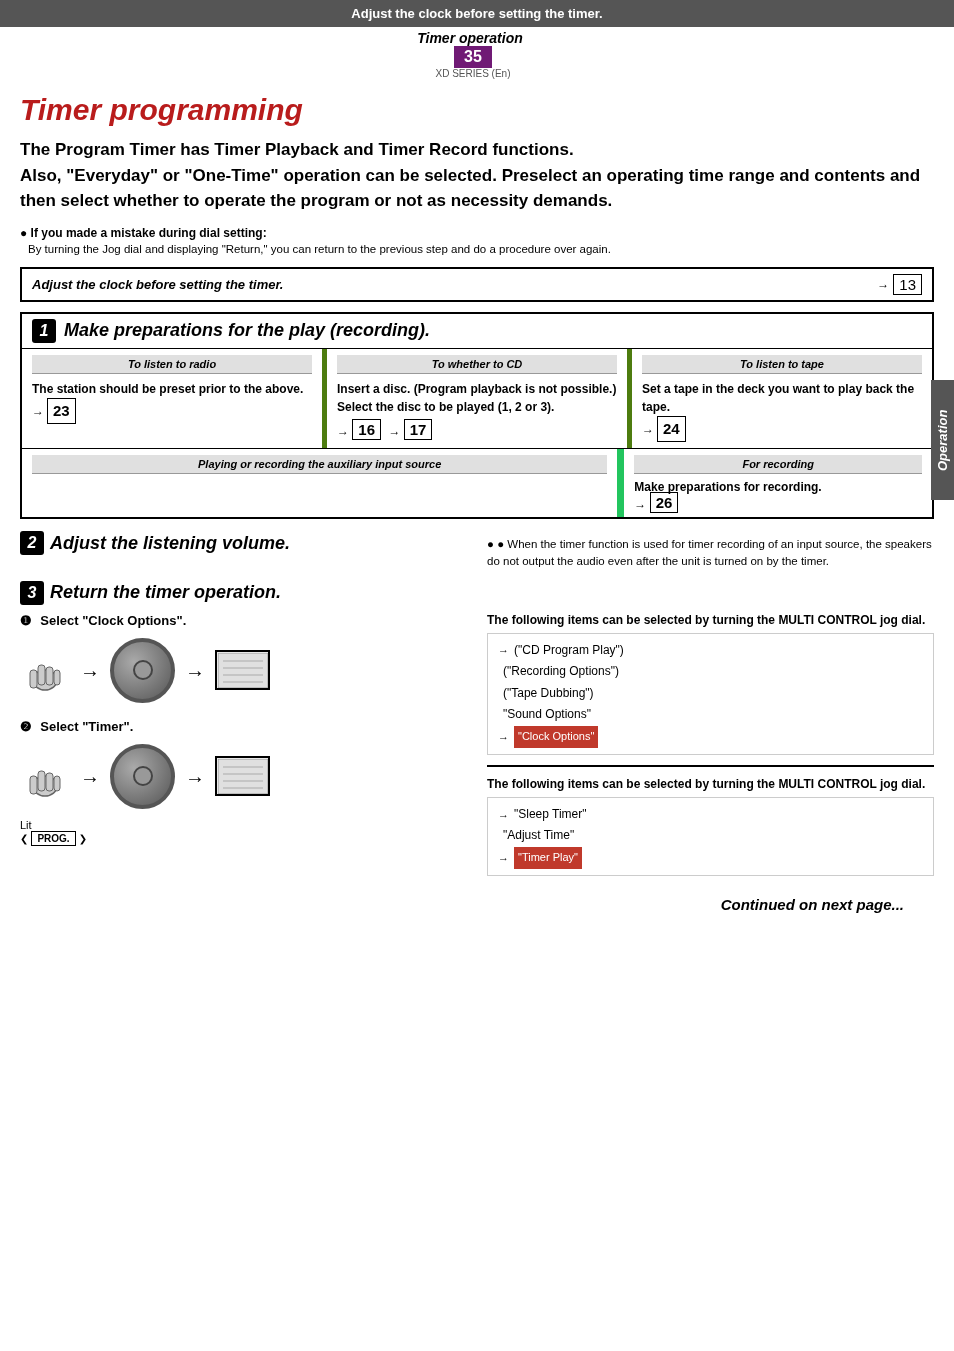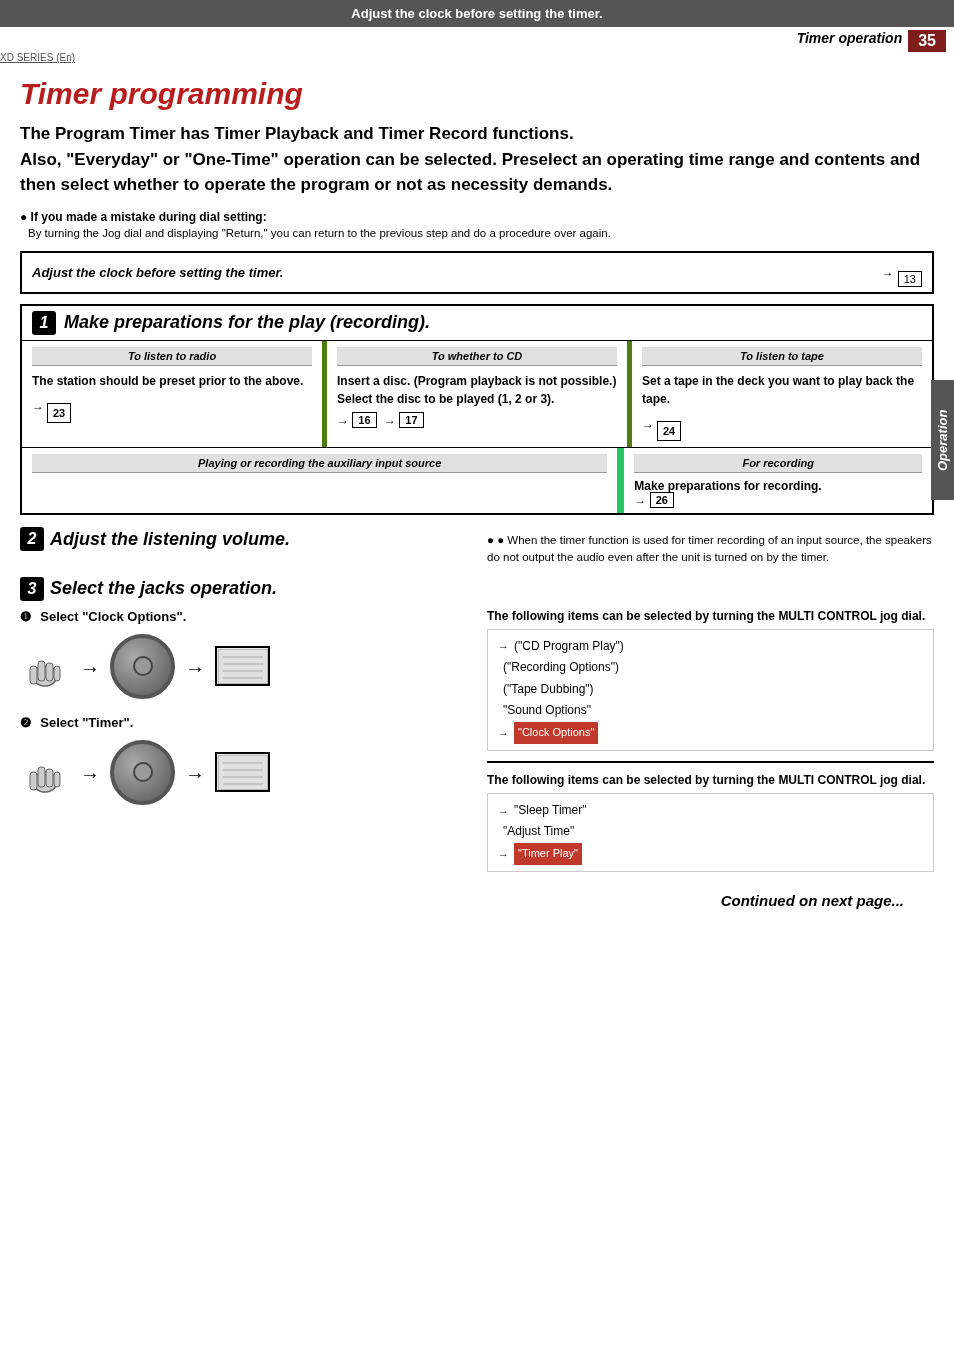--- a/index.html
+++ b/index.html
@@ -23,34 +23,33 @@
       width: 100%;
     }
     .section-label {
       font-style: italic;
       font-size: 14px;
       font-weight: bold;
       color: #000;
       margin-right: 6px;
     }
     .page-number-box {
-      background: #7f1d1d;
+      background: #701a75;
       color: #fff;
       font-size: 16px;
       font-weight: bold;
       padding: 2px 10px;
       display: inline-block;
     }
     .series-label {
       font-size: 10px;
       color: #555;
-      text-align: left;
+      text-align: center;
       padding-right: 8px;
       margin-bottom: 4px;
-      text-decoration: underline;
     }
 
     
     .main-content {
       padding: 10px 20px 20px 20px;
     }
 
     
     .page-title {
       font-size: 30px;
@@ -99,22 +98,21 @@
     }
     .page-ref {
       font-size: 12px;
       display: flex;
       align-items: center;
       gap: 4px;
     }
     .page-ref-box {
       border: 1px solid #000;
       padding: 1px 5px;
-      font-size: 11px;
-      margin-top: 13px;
+      font-size: 15px;
     }
 
     
     .step-box {
       border: 2px solid #000;
       margin-bottom: 12px;
     }
     .step-title-bar {
       background: #fff;
       padding: 5px 10px;
@@ -374,21 +372,21 @@
       font-weight: bold;
     }
     .chevron-left { font-size: 10px; }
     .chevron-right { font-size: 10px; }
   </style>
 </head>
 <body>
 
 <div class="top-header">Adjust the clock before setting the timer.</div>
 
-<div style="display:flex; justify-content:flex-end; align-items:flex-start; padding: 3px 8px 0 0;">
+<div style="display:flex; justify-content:flex-end; align-items:center; padding: 3px 8px 0 0; flex-direction: column;">
   <span class="section-label">Timer operation</span>
   <span class="page-number-box">35</span>
 </div>
 <div class="series-label">XD SERIES (En)</div>
 
 <div class="main-content">
 
   <div class="page-title">Timer programming</div>
 
   <div class="intro-text">
@@ -481,21 +479,21 @@
         <span class="step2-title">Adjust the listening volume.</span>
       </div>
     </div>
     <div class="step2-right">
       <span>● </span><span>● When the timer function is used for timer recording of an input source, the speakers do not output the audio even after the unit is turned on by the timer.</span>
     </div>
   </div>
 
   <div style="display:flex; align-items:center; margin-bottom:8px;">
     <span class="step2-number">3</span>
-    <span class="step2-title">Select the jacks operation.</span>
+    <span class="step2-title">Return the timer operation.</span>
   </div>
 
   <div class="step3-section">
 
     <div class="step3-left">
 
       <div class="sub-step-title">
         <span>❶</span>
         <span style="margin-left:5px;">Select "Clock Options".</span>
       </div>
@@ -549,20 +547,28 @@
           <svg width="50" height="35" viewBox="0 0 50 35">
             <rect x="0" y="0" width="50" height="35" fill="#e0e0e0" stroke="#999" stroke-width="1"></rect>
             <line x1="5" y1="8" x2="45" y2="8" stroke="#aaa" stroke-width="1"></line>
             <line x1="5" y1="15" x2="45" y2="15" stroke="#aaa" stroke-width="1"></line>
             <line x1="5" y1="22" x2="45" y2="22" stroke="#aaa" stroke-width="1"></line>
             <line x1="5" y1="29" x2="45" y2="29" stroke="#aaa" stroke-width="1"></line>
           </svg>
         </div>
       </div>
 
+      <div class="lit-prog" style="margin-top:10px;">
+        <div>Lit</div>
+        <div class="prog-box">
+          <span class="chevron-left">❮</span>
+          <span class="prog-label">PROG.</span>
+          <span class="chevron-right">❯</span>
+        </div>
+      </div>
     </div>
 
     <div class="step3-right">
 
       <div style="font-size:12px; font-weight:bold; margin-bottom:6px;">The following items can be selected by turning the MULTI CONTROL jog dial.</div>
       <div class="options-list">
         <div class="option-item">
           <span class="option-arrow">→</span>
           <span>("CD Program Play")</span>
         </div>

